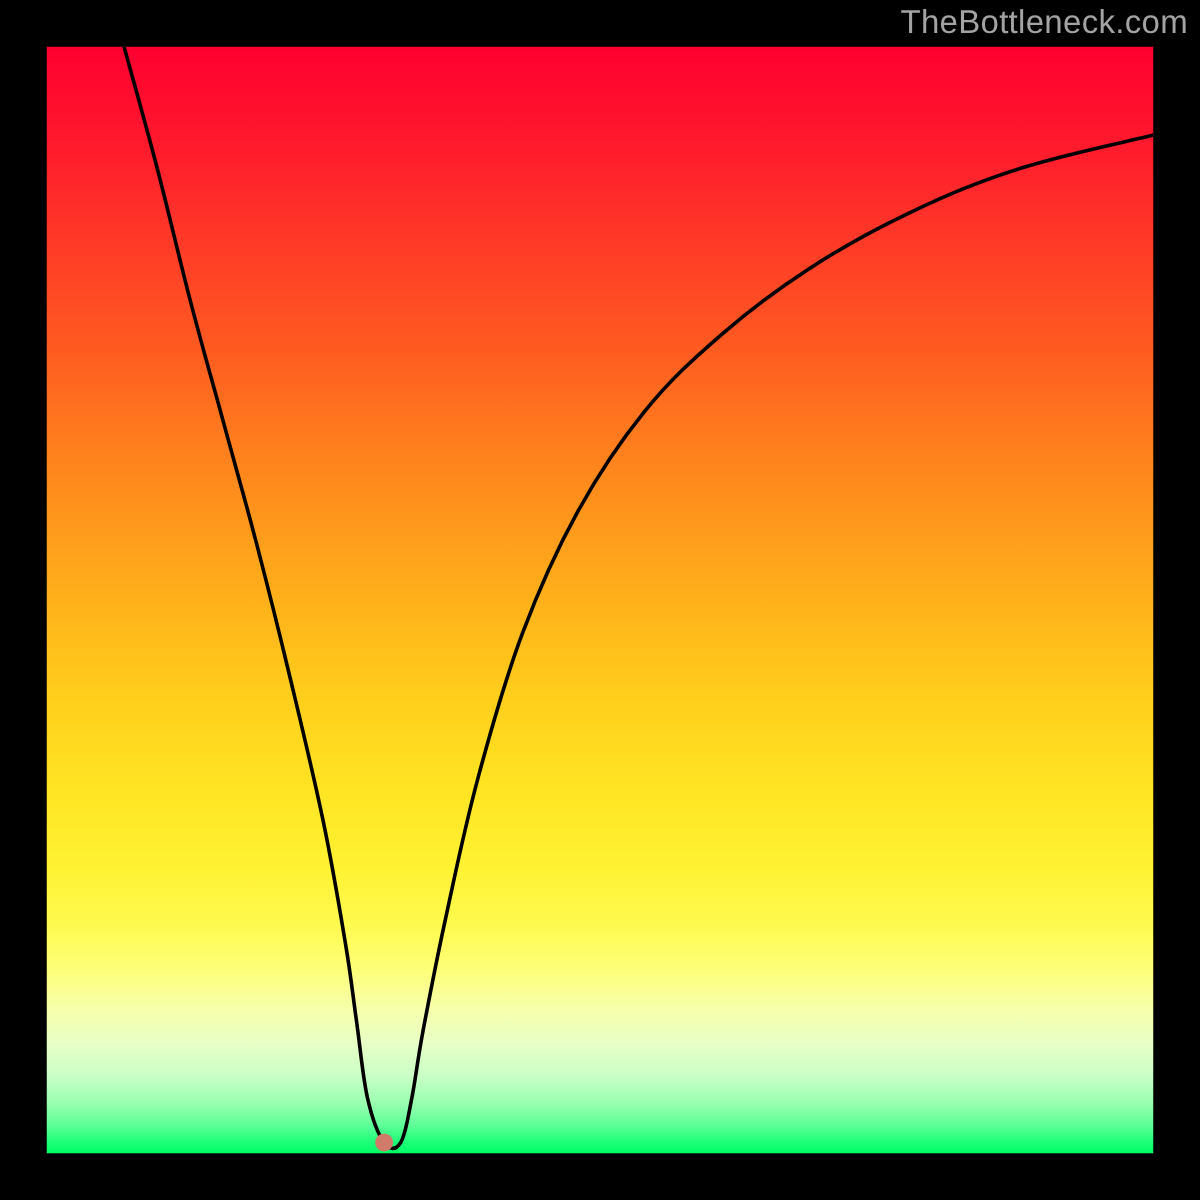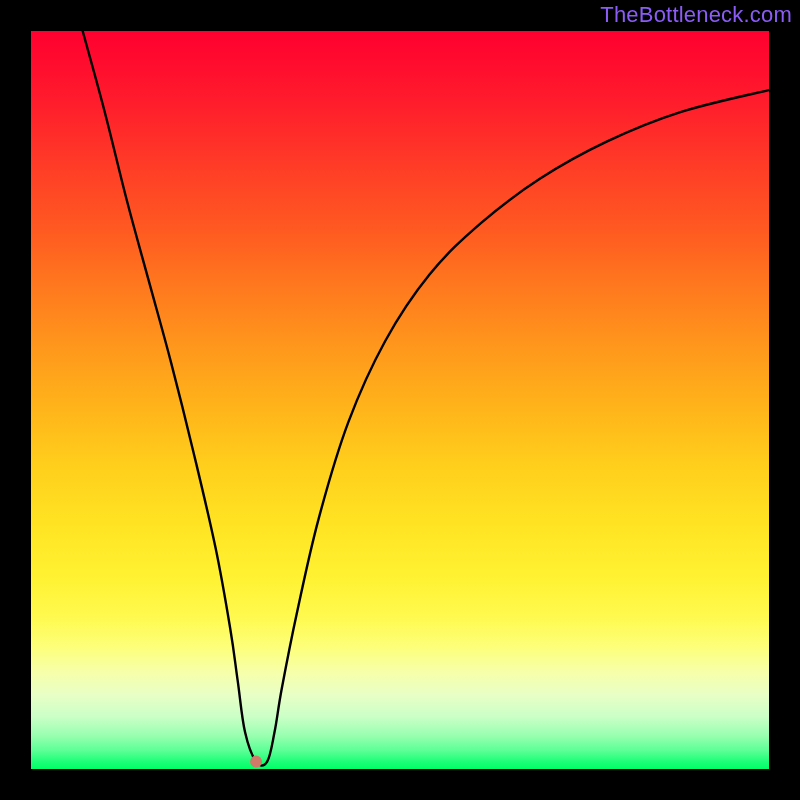--- a/index.html
+++ b/index.html
@@ -14,21 +14,21 @@
   .frame {
     width: 800px;
     height: 800px;
     background: #000;
     position: relative;
   }
   .watermark {
     position: absolute;
     top: 2px;
     right: 8px;
-    color: #8b5cf6;
+    color: #a3a3a3;
     font-size: 22px;
     font-weight: 500;
     letter-spacing: 0.2px;
     z-index: 10;
   }
   .plot-area {
     position: absolute;
     left: 31px;
     top: 31px;
     width: 738px;

